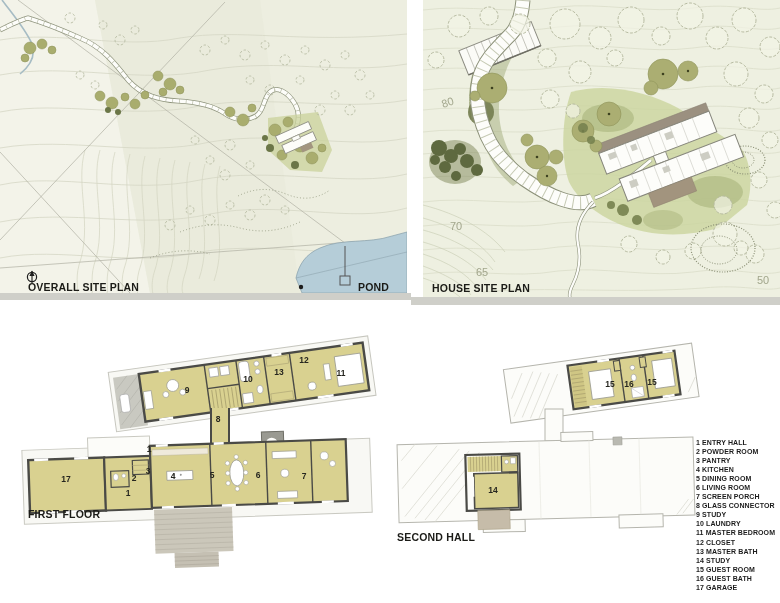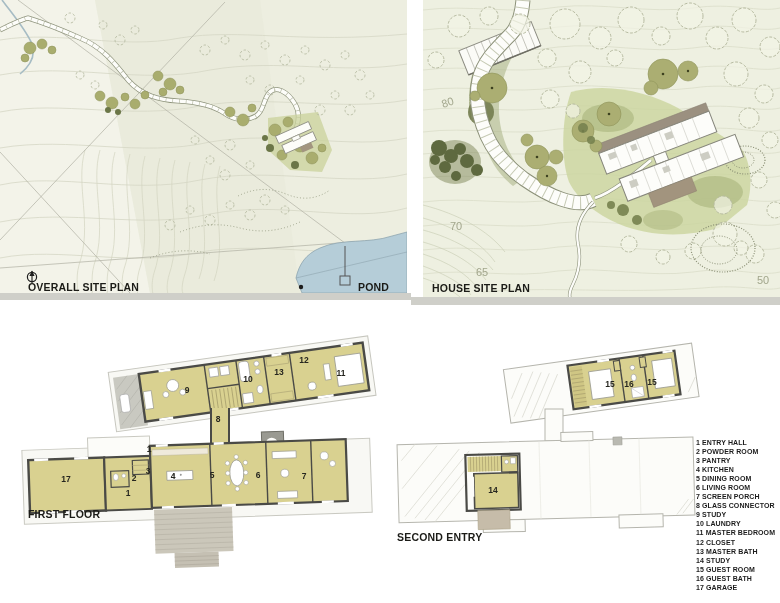--- a/index.html
+++ b/index.html
@@ -618,21 +618,21 @@
     <rect x="87" y="174" width="32" height="19" fill="#c6bca9" stroke="#aca288" stroke-width="0.6"></rect>
   </g>
 
   <text class="t-num" x="220" y="52">15</text>
   <text class="t-num" x="239" y="52">16</text>
   <text class="t-num" x="262" y="50">15</text>
   <text class="t-num" x="103" y="158">14</text>
 </svg>
 
 <div id="ffTitle" class="abs floor-title">FIRST FLOOR</div>
-<div id="sfTitle" class="abs floor-title">SECOND ENTRY</div>
+<div id="sfTitle" class="abs floor-title">SECOND HALL</div>
 
 <div id="legend" class="abs">
   <div>1 ENTRY HALL</div>
   <div>2 POWDER ROOM</div>
   <div>3 PANTRY</div>
   <div>4 KITCHEN</div>
   <div>5 DINING ROOM</div>
   <div>6 LIVING ROOM</div>
   <div>7 SCREEN PORCH</div>
   <div>8 GLASS CONNECTOR</div>

